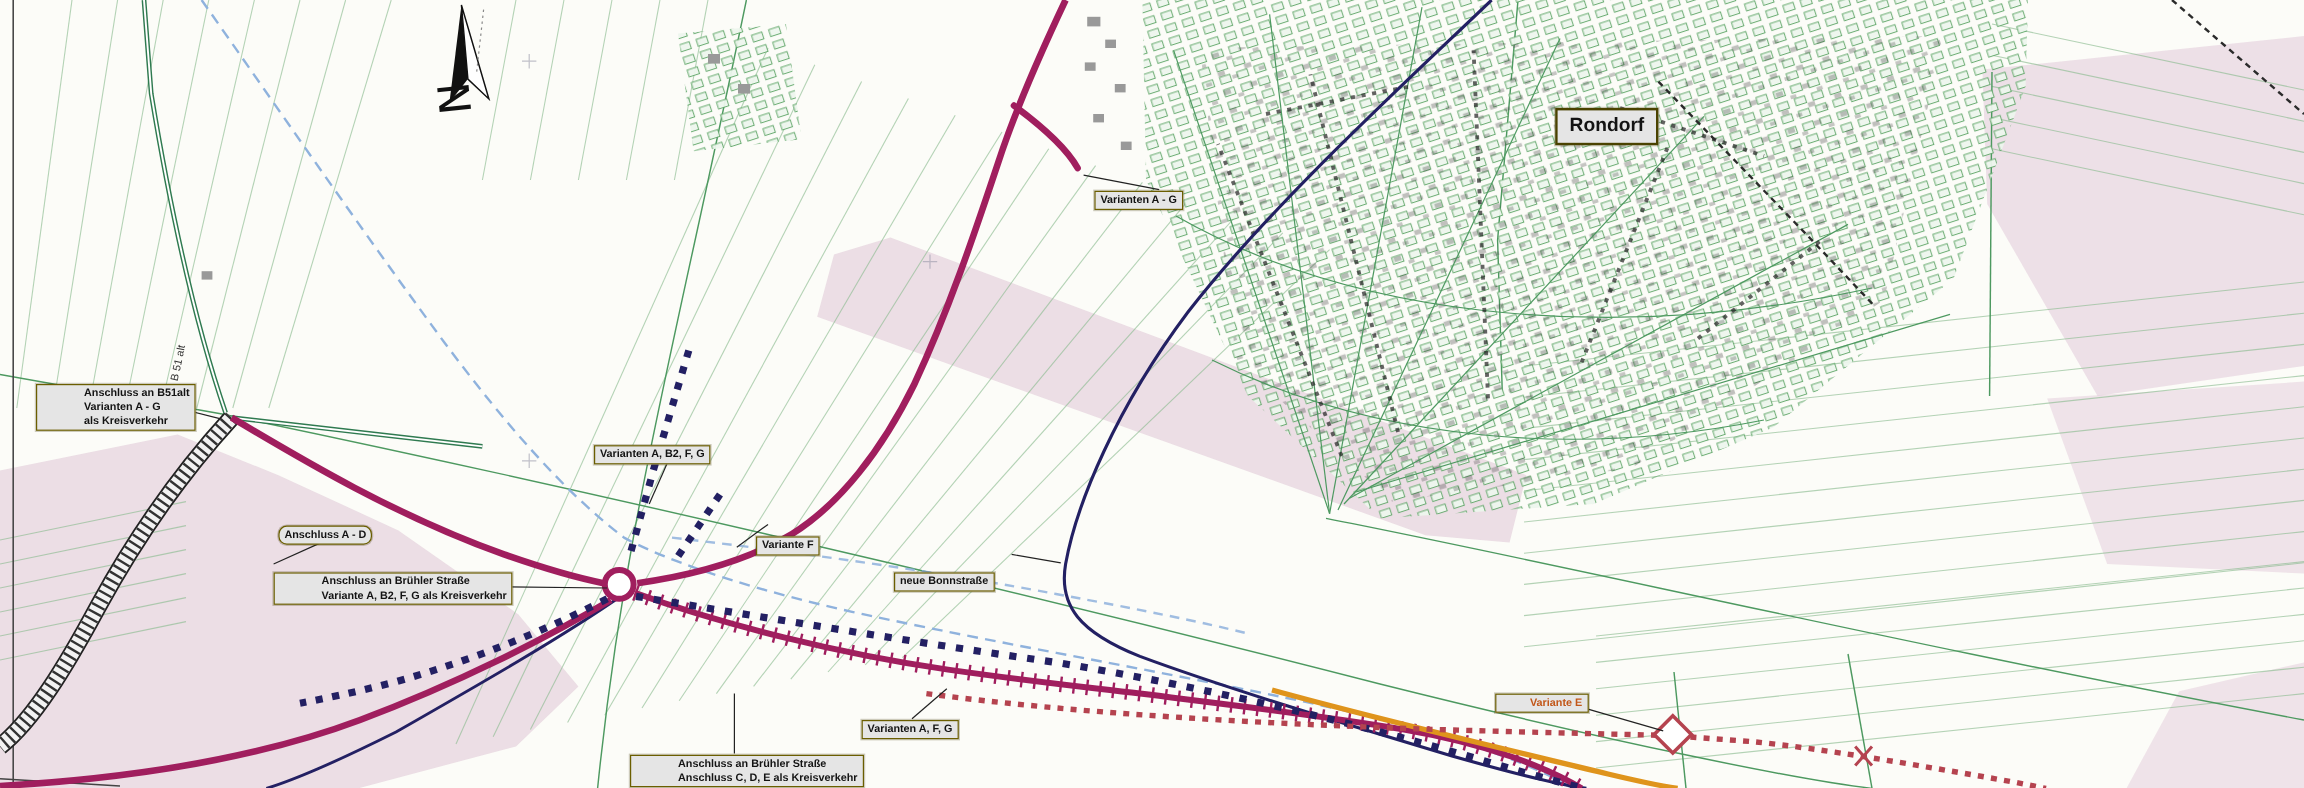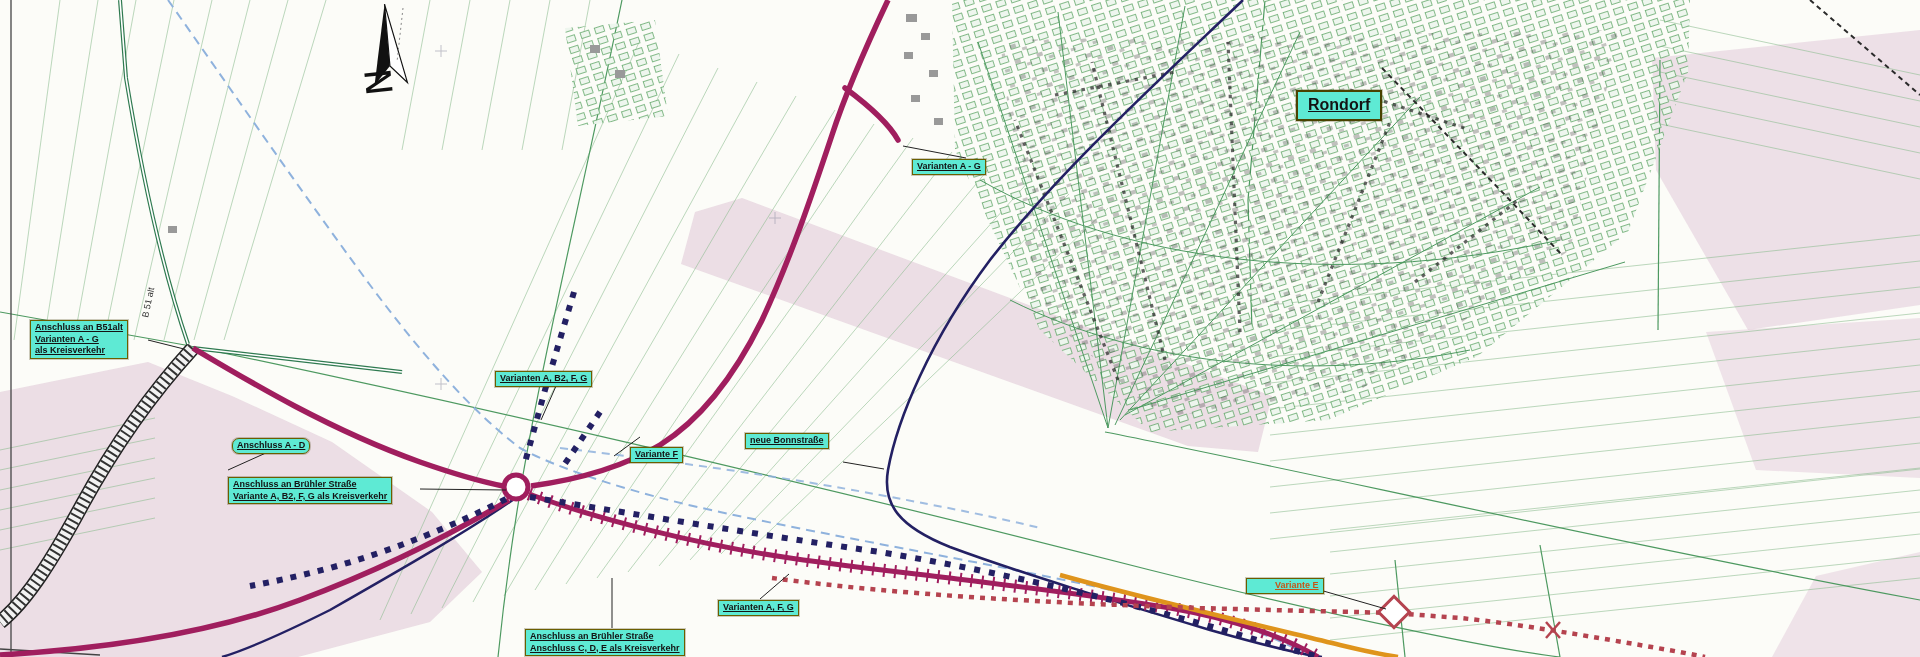--- a/index.html
+++ b/index.html
@@ -1,23 +1,23 @@
 <!DOCTYPE html>
 <html><head>
 <meta charset="utf-8">
 <style>
   html,body{margin:0;padding:0;background:#e8e8e8;}
   #stage{position:relative;width:1920px;height:657px;overflow:hidden;background:#fcfcf8;
          font-family:"Liberation Sans",sans-serif;}
   #mapsvg{position:absolute;left:0;top:0;}
   .parcel{stroke:#8cbc90;stroke-width:.9;fill:none;opacity:.65}
-  .lbl{position:absolute;background:#5eead4;border:1px solid #6b5e00;color:#131313;
+  .lbl{position:absolute;background:#e5e5e5;border:1px solid #6b5e00;color:#131313;
        font:bold 9px "Liberation Sans",sans-serif;padding:1px 4px;line-height:1.3;
-       white-space:nowrap;box-shadow:0 0 0 1px rgba(60,50,0,.25);z-index:5;text-decoration:underline;}
-  .lbl .ln{display:block;}
+       white-space:nowrap;box-shadow:0 0 0 1px rgba(60,50,0,.25);z-index:5;}
+  .lbl .ln{display:block;margin-left:35px;}
   .lbl.big{font-size:16px;padding:3px 10px;border:2px solid #4a4200;}
   .lbl.orangetext{color:#c2571a;padding-left:28px;}
   .lbl.rounded{border-radius:7px;}
 </style>
 </head>
 <body>
 
 <div id="stage">
 
 <svg id="mapsvg" width="1920" height="657" viewBox="0 0 1920 657">
@@ -256,21 +256,21 @@
 </div>
 
 <div class="lbl" style="left:495px;top:371px;">
   <span>Varianten A, B2, F, G</span>
 </div>
 
 <div class="lbl" style="left:630px;top:423px;margin-top:24px;">
   <span>Variante F</span>
 </div>
 
-<div class="lbl" style="left:745px;top:433px;">
+<div class="lbl" style="left:745px;top:477px;">
   <span>neue Bonnstraße</span>
 </div>
 
 <div class="lbl" style="left:718px;top:600px;">
   <span>Varianten A, F, G</span>
 </div>
 
 <div class="lbl" style="left:525px;top:629px;">
   <span class="ln">Anschluss an Brühler Straße</span>
   <span class="ln">Anschluss C, D, E als Kreisverkehr</span>

